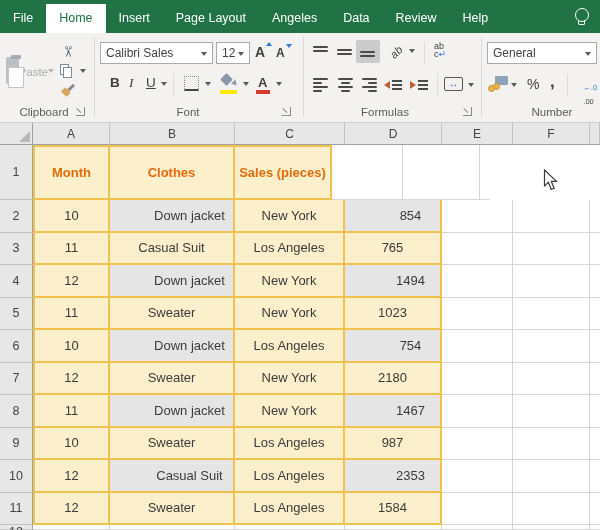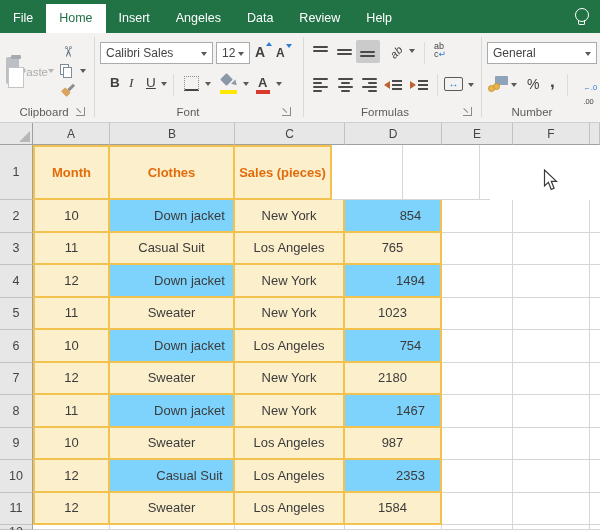--- a/index.html
+++ b/index.html
@@ -93,32 +93,33 @@
   .corner{width:33px;background:#E7E7E7;border-right:1px solid #9FA0A0;border-bottom:1px solid #9FA0A0;position:relative;}
   .corner::after{content:"";position:absolute;right:2px;bottom:2px;width:0;height:0;border-left:11px solid transparent;border-bottom:11px solid #B7B7B7;}
   .ch{background:#E7E7E7;border-right:1px solid #C2C2C2;border-bottom:1px solid #9FA0A0;color:#444;font-size:12px;display:flex;align-items:center;justify-content:center;}
   .rh{width:33px;background:#E7E7E7;border-right:1px solid #9FA0A0;border-bottom:1px solid #C2C2C2;color:#444;font-size:12.5px;display:flex;align-items:center;justify-content:center;}
   .row12 .rh{align-items:flex-start;padding-top:0;}
   .cell{display:flex;align-items:center;justify-content:center;font-size:13px;color:#3B3B3B;text-align:center;}
   .cA{width:77px;}.cB{width:125px;}.cC{width:110px;}.cD{width:97px;}.cE{width:71px;}.cF{width:77px;}.cG{width:10px;}
   .y{background:#FCEFCC;border-right:2px solid #F2C14E;border-bottom:2px solid #F2C14E;}
   .yfirst{border-left:2px solid #F2C14E;}
   .row1 .y{border-top:2px solid #F2C14E;color:#E36C0A;font-weight:bold;line-height:17px;}
-  .wf{background:#7dd3fc;padding-left:36px;}
+  .wf{background:#e5e5e5;padding-left:36px;}
   .g{border-right:1px solid #D6D6D6;border-bottom:1px solid #D6D6D6;}
   .g.last{border-right:none;}
   .cursor{position:absolute;left:543px;top:169px;pointer-events:none;}
 </style>
 </head>
 <body>
 
 <div class="tabbar">
   <div class="tab">File</div>
   <div class="tab active">Home</div>
   <div class="tab">Insert</div>
+  <div class="tab">Page Layout</div>
   <div class="tab">Angeles</div>
   <div class="tab">Data</div>
   <div class="tab">Review</div>
   <div class="tab">Help</div>
   <div class="bulb"></div>
 </div>
 
 <div class="ribbon">
 
   <div class="pastebtn">
@@ -242,21 +243,21 @@
       <i class="c2"></i>
   </span>
   <span class="dd abs" style="left:511px;top:50px;"></span>
   <span class="pct" style="left:527px;top:43px;">%</span>
   <span class="comma" style="left:550px;top:44px;">,</span>
   <span class="vsep2" style="left:567px;top:41px;"></span>
   <span class="incdec" style="left:575px;top:44px;">
     <span class="blue">←.0</span><br>
     <span>.00</span>
   </span>
-  <span class="glabel" style="left:532px;">Number</span>
+  <span class="glabel" style="left:552px;">Number</span>
 </div>
 
 <div class="sheet">
 
   <div class="shrow hdr">
     <div class="corner"></div>
     <div class="ch cA">A</div>
     <div class="ch cB">B</div>
     <div class="ch cC">C</div>
     <div class="ch cD">D</div>

